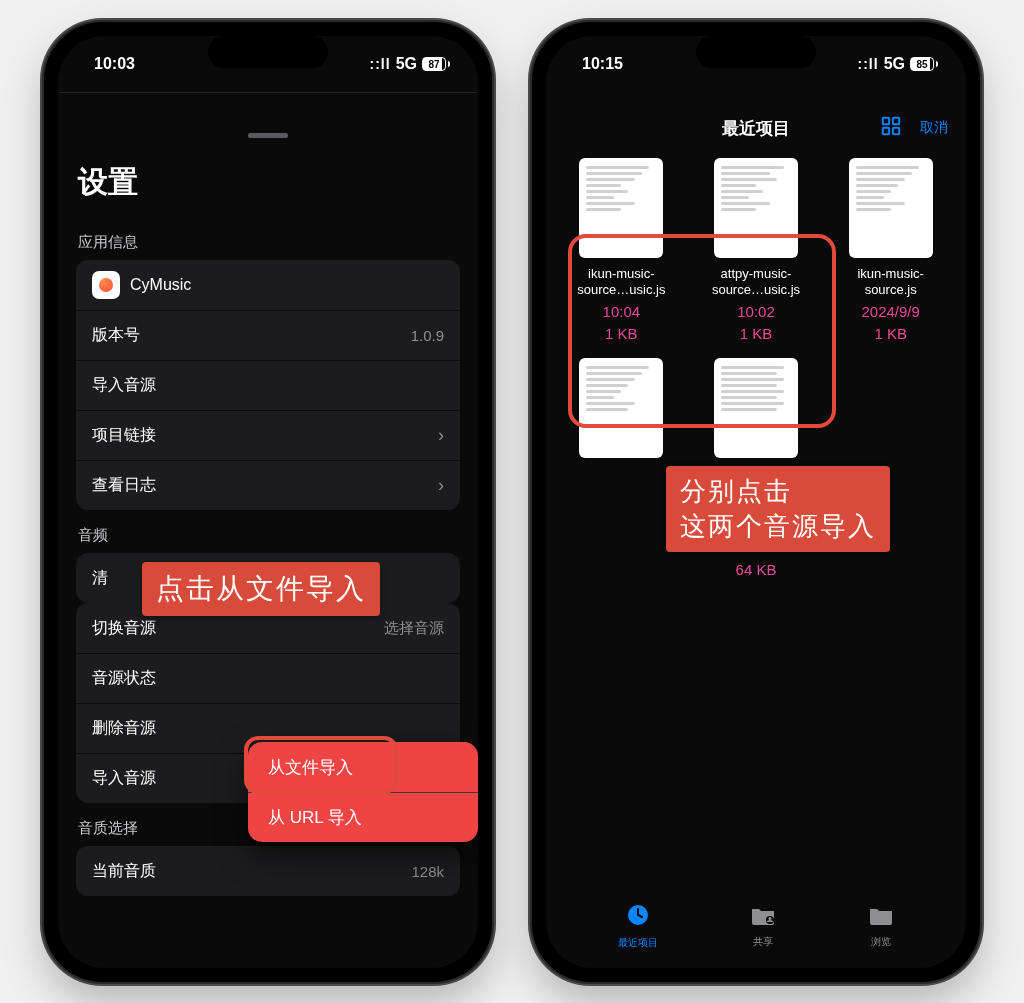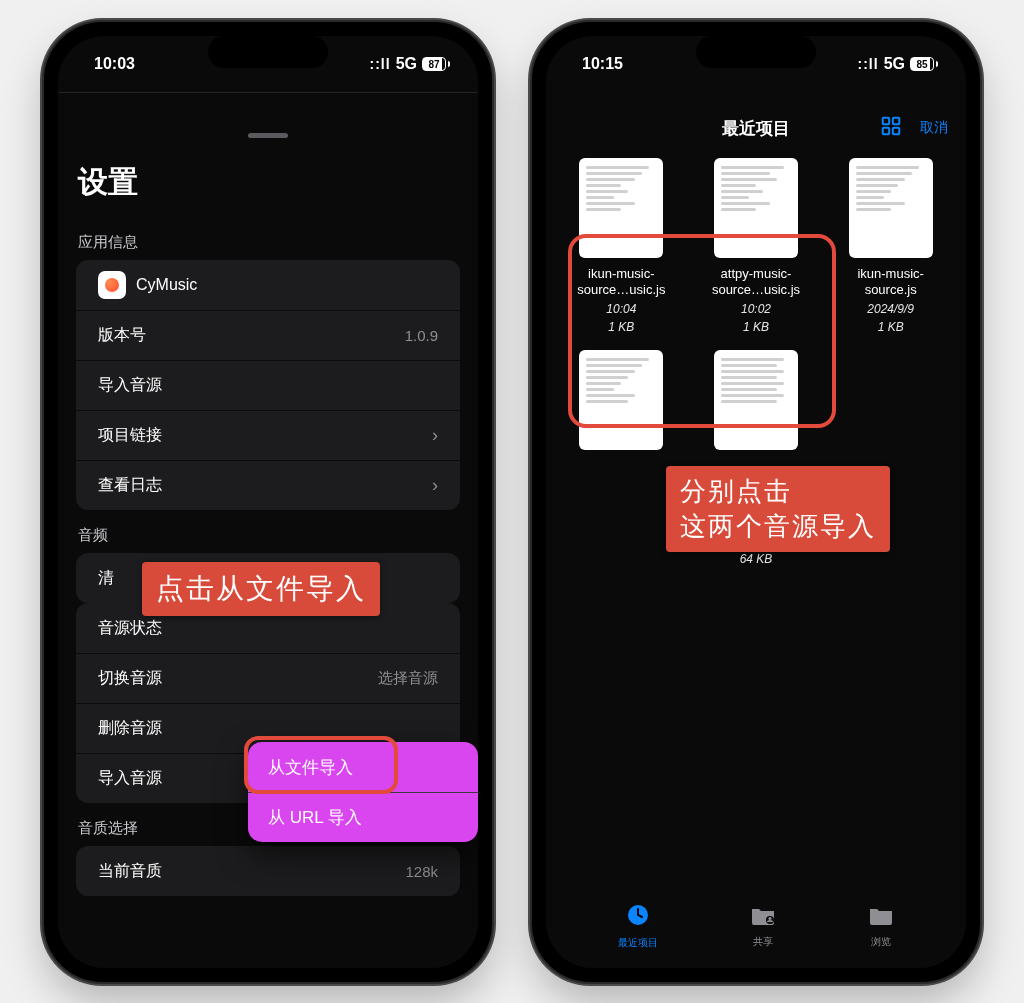--- a/index.html
+++ b/index.html
@@ -93,21 +93,21 @@
     color: #c7c7cc; font-size: 15px; margin: 6px 0 8px 2px;
   }
   .card {
     background: #1c1c1e;
     border-radius: 12px;
     overflow: hidden;
   }
   .row {
     min-height: 50px;
     display:flex; align-items:center; justify-content:space-between;
-    padding: 0 22px;
+    padding: 0 16px;
     font-size: 16px;
   }
   .row + .row { border-top: 1px solid #0c0c0e; }
   .row .value { color: #8e8e93; font-size: 15px; }
   .row .chevron { color:#8e8e93; font-size:18px; }
   .app-icon {
     width:28px; height:28px; border-radius:7px;
     background:#fff; display:inline-flex; align-items:center; justify-content:center;
     margin-right:10px;
   }
@@ -139,21 +139,21 @@
     border-radius:14px;
     z-index:28;
     pointer-events:none;
   }
 
   
   .menu {
     position:absolute;
     left: 190px; top: 706px;
     width: 230px;
-    background:#d946ef;
+    background:#ef4444;
     border-radius:14px;
     overflow:hidden;
     z-index:26;
     box-shadow: 0 12px 30px rgba(0,0,0,.6);
   }
   .menu-item {
     height:50px; display:flex; align-items:center;
     padding: 0 20px; font-size:17px;
   }
   .menu-item + .menu-item { border-top:1px solid #3a3a3c; }
@@ -193,21 +193,21 @@
     background:#fff;
     display:flex; flex-direction:column;
     padding:8px 7px; gap:3px;
     margin-bottom:8px;
   }
   .thumb .tline { height:3px; background:#d0d0d0; border-radius:2px; }
   .thumb .tline.w90{width:90%} .thumb .tline.w80{width:80%}
   .thumb .tline.w70{width:70%} .thumb .tline.w60{width:60%}
   .thumb .tline.w50{width:50%} .thumb .tline.w40{width:40%}
   .file-name { font-size:13px; color:#fff; line-height:1.25; max-width:110px; }
-  .file-meta { color:#e5e5e5; font-size:12px; margin-top:3px; line-height:1.3;font-style:italic; }
+  .file-meta { color:#ec4899; font-size:15px; margin-top:3px; line-height:1.3; }
 
   .tabbar {
     position:absolute; bottom:10px; left:0; right:0;
     height:64px; display:flex; justify-content:space-around; align-items:center;
     padding: 0 26px;
   }
   .tab {
     display:flex; flex-direction:column; align-items:center; gap:3px;
     color:#8e8e93; font-size:10px;
   }
@@ -277,26 +277,26 @@
 
       <div class="section-label" style="margin-top:16px">音频</div>
       <div class="card">
         <div class="row">
           <span>清</span>
         </div>
       </div>
 
       <div class="card">
         <div class="row">
+          <span>切换音源</span>
+          <span class="value">选择音源</span>
+        </div>
+        <div class="row">
           <span>音源状态</span>
           <span class="value"></span>
-        </div>
-        <div class="row">
-          <span>切换音源</span>
-          <span class="value">选择音源</span>
         </div>
         <div class="row">
           <span>删除音源</span>
         </div>
         <div class="row">
           <span>导入音源</span>
           <span class="value">导入音源</span>
         </div>
       </div>
 

